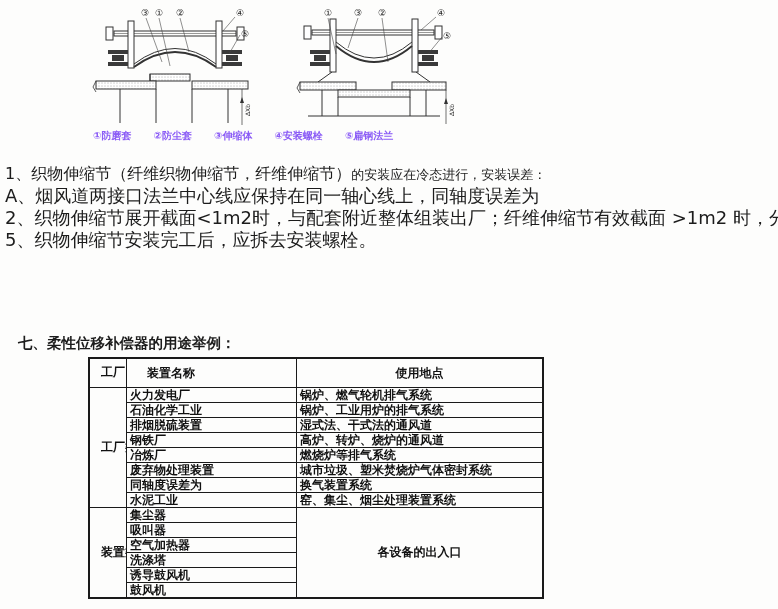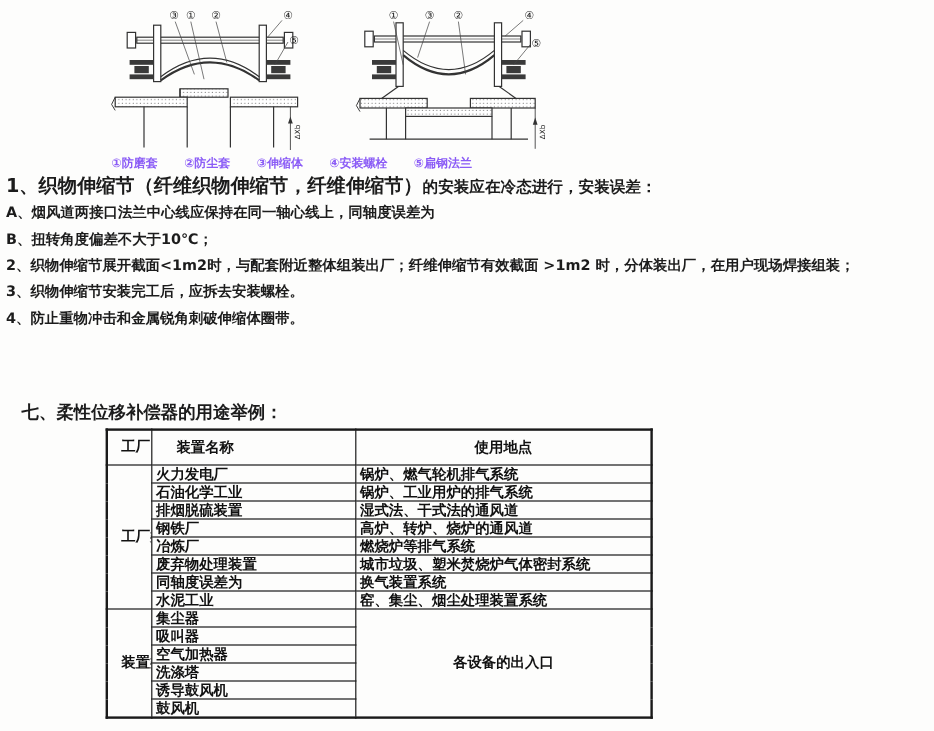--- a/index.html
+++ b/index.html
@@ -20,25 +20,25 @@
 
   
   .caption{
     position:absolute;left:93px;top:129px;
     display:flex;gap:22px;
     font-size:10px;font-weight:bold;color:#8b5cf6;
     white-space:nowrap;
   }
 
   
-  .notes{position:absolute;left:5px;top:144px;width:772px;font-weight:bold;}
+  .notes{position:absolute;left:5px;top:163px;width:772px;}
   .notes p{margin:0;height:22px;line-height:22px;white-space:nowrap;}
   .line1 .big{font-size:16px;}
   .line1 .small{font-size:13px;}
-  .note{font-size:12px;}
+  .note{font-size:18px;}
 
   
   .heading{
     position:absolute;left:18px;top:334px;
     font-size:14.5px;font-weight:bold;white-space:nowrap;
   }
 
   
   table.usage{
     position:absolute;left:88px;top:357px;
@@ -46,21 +46,21 @@
     width:427px;
     font-size:12px;font-weight:bold;color:#111;
     table-layout:fixed;
   }
   table.usage,.usage td{border:1px solid #1a1a1a;}
   table.usage{border:2px solid #1a1a1a;}
   .usage td{padding:0 3px;height:14px;line-height:13px;overflow:hidden;white-space:nowrap;}
   .usage td.hdr{height:28px;}
   .usage .c1{width:30px;text-align:center;}
   .usage .c2{width:146px;}
-  .usage .c3{width:239px;border-radius:13px;}
+  .usage .c3{width:239px;}
   .usage td.hdr.c2{padding-left:20px;}
   .usage td.hdr.c3{text-align:center;}
   .usage td.span-usage{text-align:center;white-space:normal;vertical-align:middle;}
   .vstack{display:inline-block;width:1.15em;line-height:1.15;text-align:center;word-break:break-all;}
   .usage td.grp{text-align:center;vertical-align:middle;}
 </style>
 </head>
 <body>
 
 <div class="page">
@@ -189,24 +189,22 @@
     <span>③伸缩体</span>
     <span>④安装螺栓</span>
     <span>⑤扁钢法兰</span>
   </div>
 
   <div class="notes">
     <p class="line1">
       <span class="big">1、织物伸缩节（纤维织物伸缩节，纤维伸缩节）</span><span class="small">的安装应在冷态进行，安装误差：</span>
     </p>
     <p class="note">A、烟风道两接口法兰中心线应保持在同一轴心线上，同轴度误差为</p>
-    <p class="note">B、扭转角度偏差不大于10℃；</p>
     <p class="note">2、织物伸缩节展开截面&lt;1m2时，与配套附近整体组装出厂；纤维伸缩节有效截面 &gt;1m2 时，分体装出厂，在用户现场焊接组装；</p>
-    <p class="note">3、织物伸缩节安装完工后，应拆去安装螺栓。</p>
-    <p class="note">4、防止重物冲击和金属锐角刺破伸缩体圈带。</p>
+    <p class="note">5、织物伸缩节安装完工后，应拆去安装螺栓。</p>
   </div>
 
   <div class="heading">七、柔性位移补偿器的用途举例：</div>
 
   <table class="usage">
     <tbody>
       <tr>
         <td class="hdr c1"><span class="vstack">工厂</span></td>
         <td class="hdr c2">装置名称</td>
         <td class="hdr c3">使用地点</td>

